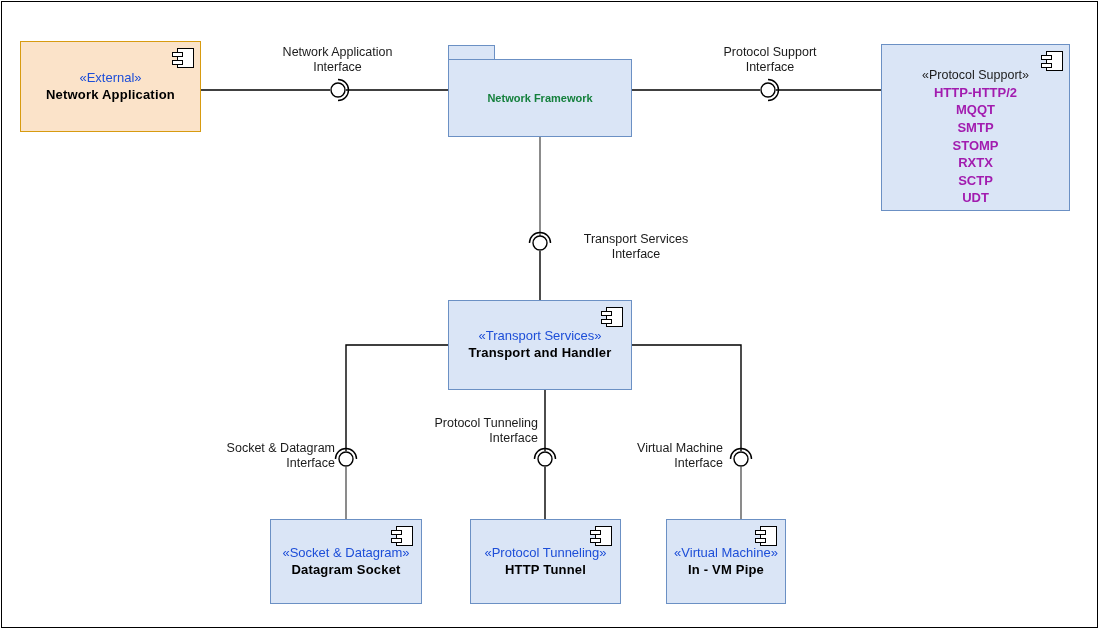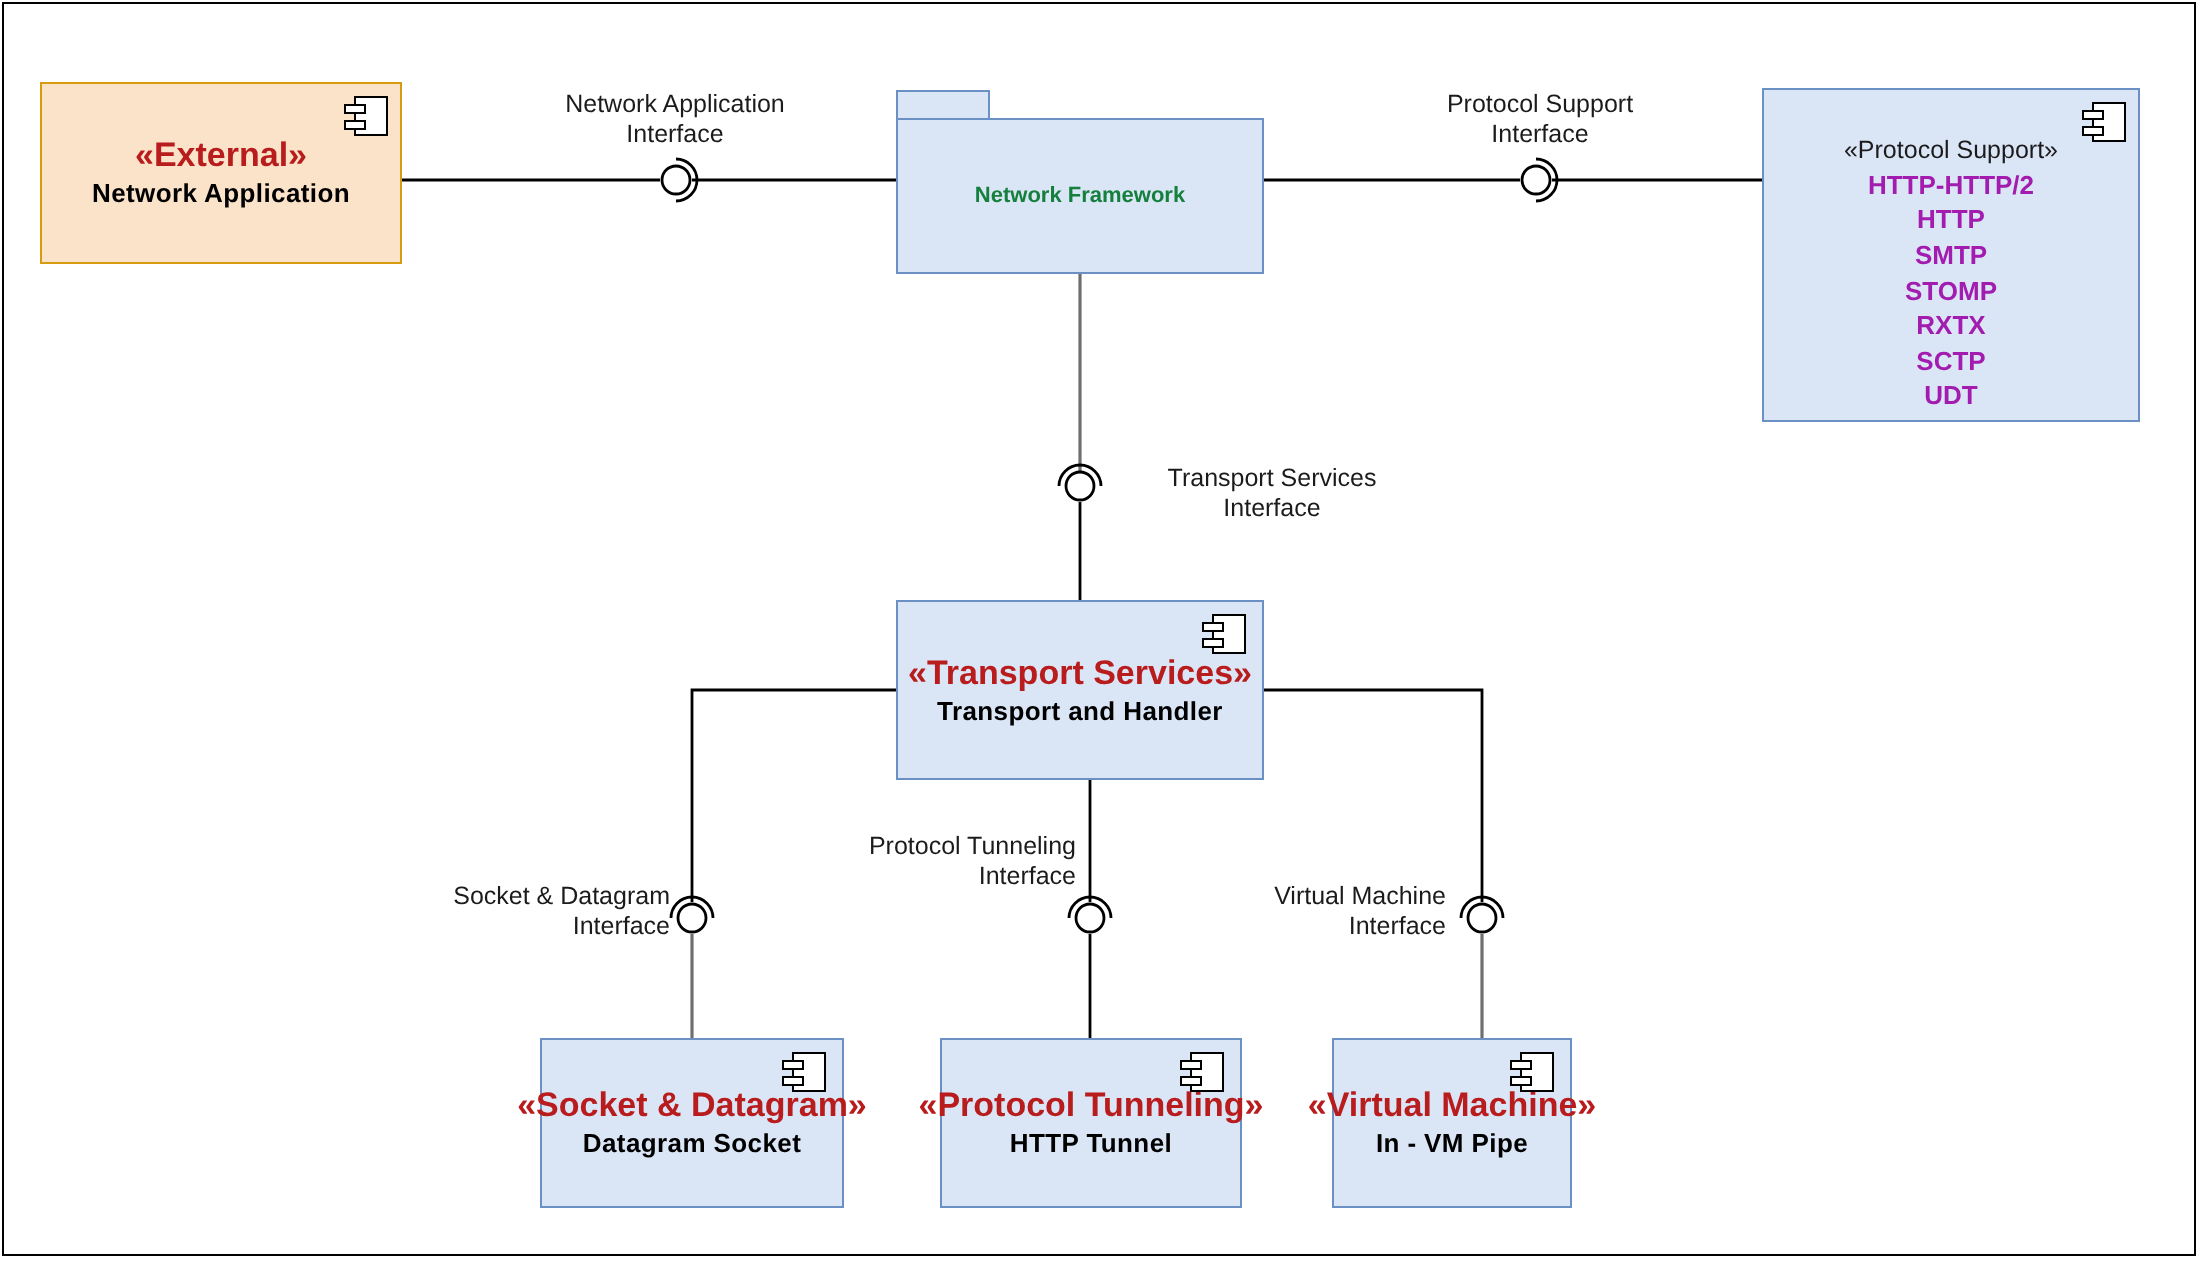--- a/index.html
+++ b/index.html
@@ -34,23 +34,23 @@
     position:absolute;
     box-sizing:border-box;
     display:flex;
     flex-direction:column;
     align-items:center;
     justify-content:center;
     text-align:center;
     line-height:1.28;
   }
   .node .stereo{
-    font-size:17px;
-    color:#b91c1c;
-    font-weight:700;
+    font-size:13px;
+    color:#1d4ed8;
+    font-weight:400;
     white-space:nowrap;
   }
   .node .nm{
     font-size:13px;
     color:#000000;
     font-weight:bold;
     white-space:nowrap;
     letter-spacing:.2px;
   }
   .node.blue{
@@ -195,21 +195,21 @@
   </div>
 
   <div class="listnode" style="left:881px; top:44px; width:189px; height:167px;">
     <div class="compicon" style="right:6px; top:6px;">
       <div class="body"></div>
       <div class="tab t1"></div>
       <div class="tab t2"></div>
     </div>
     <div class="stereo">«Protocol Support»</div>
     <div class="pitem">HTTP-HTTP/2</div>
-    <div class="pitem">HTTP</div>
+    <div class="pitem">MQQT</div>
     <div class="pitem">SMTP</div>
     <div class="pitem">STOMP</div>
     <div class="pitem">RXTX</div>
     <div class="pitem">SCTP</div>
     <div class="pitem">UDT</div>
   </div>
 
   <div class="node blue" style="left:448px; top:300px; width:184px; height:90px;">
     <div class="compicon" style="right:8px; top:6px;">
       <div class="body"></div>

